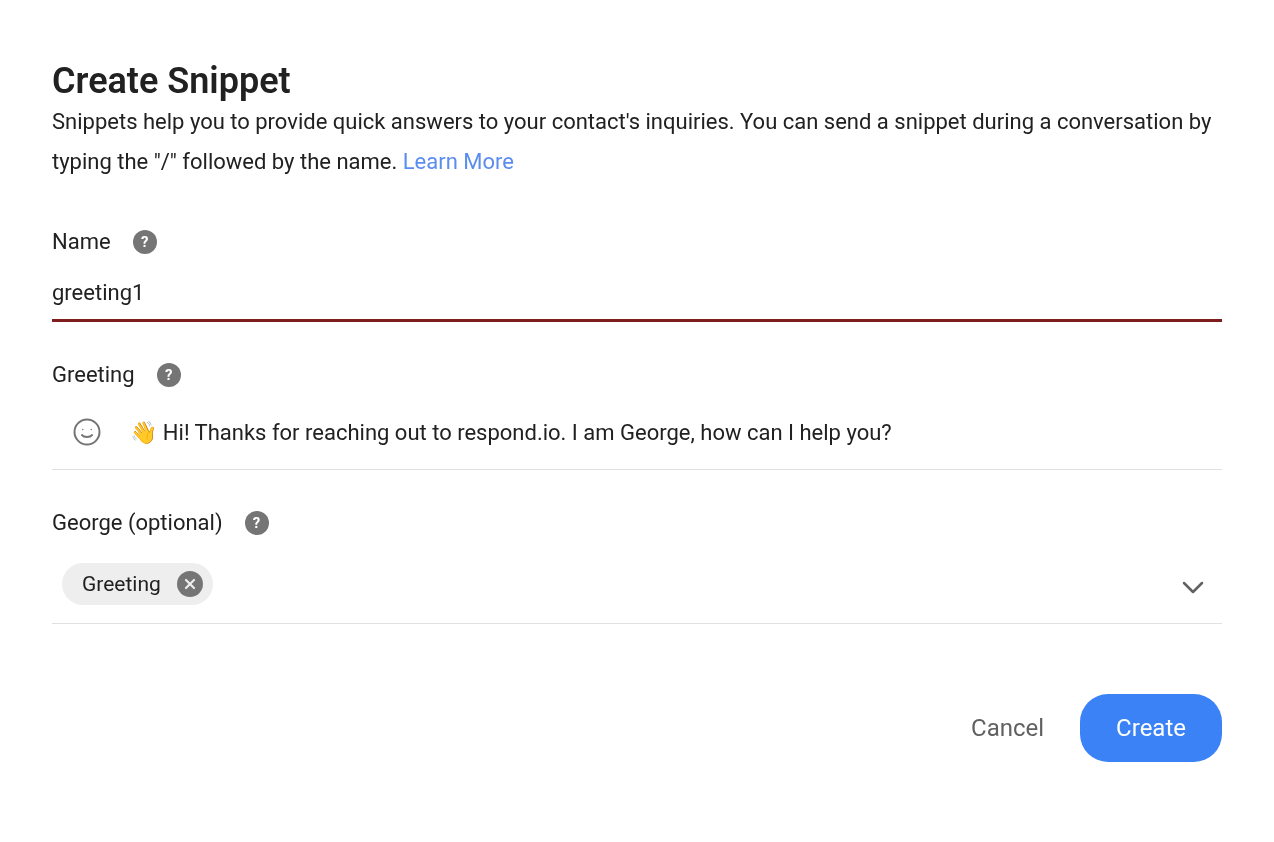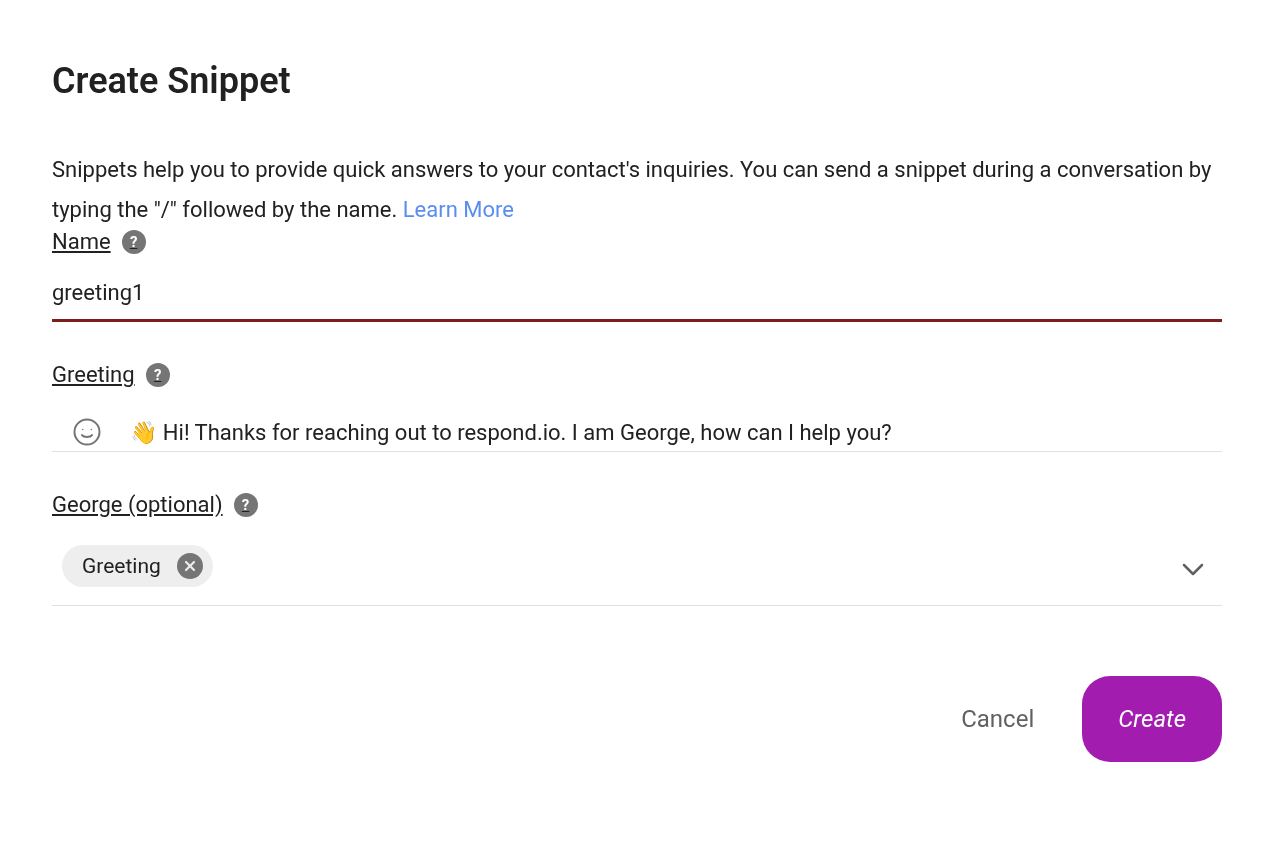--- a/index.html
+++ b/index.html
@@ -10,42 +10,41 @@
     body {
       font-family: -apple-system, BlinkMacSystemFont, 'Segoe UI', Roboto, Helvetica, Arial, sans-serif;
       background: #ffffff;
       padding: 60px 52px;
       width: 1274px;
       color: #212121;
     }
     .page-title {
       font-size: 36px;
       font-weight: 600;
+      color: #212121;
+    }
+    .description {
+      font-size: 22px;
+      line-height: 1.8;
+      color: #212121;
       margin-bottom: 48px;
-      color: #212121;
-    }
-    .description {
-      font-size: 22px;
-      line-height: 1.8;
-      color: #212121;
     }
     .learn-more-link {
       color: #5b8def;
       text-decoration: none;
       cursor: pointer;
     }
     .field-group {
       margin-bottom: 40px;
     }
     .field-label-row {
       display: flex;
       align-items: center;
-      gap: 11px;
+      gap: 22px;
       margin-bottom: 18px;
-      text-decoration: underline;
     }
     .field-label {
       font-size: 22px;
       color: #212121;
     }
     .help-icon {
       width: 24px;
       height: 24px;
       border-radius: 50%;
       background: #757575;
@@ -65,21 +64,21 @@
       padding: 8px 0 14px 0;
       outline: none;
       color: #212121;
       background: transparent;
       font-family: inherit;
     }
     .message-row {
       display: flex;
       align-items: center;
       gap: 28px;
-      padding: 12px 0 4px 20px;
+      padding: 12px 0 22px 20px;
       border-bottom: 1px solid #e0e0e0;
     }
     .emoji-picker-icon {
       width: 30px;
       height: 30px;
       cursor: pointer;
       display: inline-flex;
       align-items: center;
       justify-content: center;
     }
@@ -132,42 +131,41 @@
       display: inline-flex;
     }
     .chevron-down svg {
       width: 22px;
       height: 14px;
     }
     .actions-row {
       display: flex;
       justify-content: flex-end;
       align-items: center;
-      gap: 40px;
+      gap: 28px;
       margin-top: 70px;
     }
     .cancel-button {
       background: transparent;
       border: none;
       font-size: 24px;
       color: #616161;
       cursor: pointer;
       font-family: inherit;
       padding: 12px 8px;
     }
     .create-button {
-      background: #a21caf;
+      background: #3b82f6;
       border: none;
       border-radius: 28px;
       font-size: 24px;
       color: #ffffff;
       cursor: pointer;
       font-family: inherit;
-      padding: 29px 36px;
-      font-style: italic;
+      padding: 20px 36px;
     }
   </style>
 </head>
 <body>
 
 <h1 class="page-title">Create Snippet</h1>
 
 <p class="description">
   <span>Snippets help you to provide quick answers to your contact's inquiries. You can send a snippet during a conversation by typing the "/" followed by the name. </span><a class="learn-more-link">Learn More</a>
 </p>

